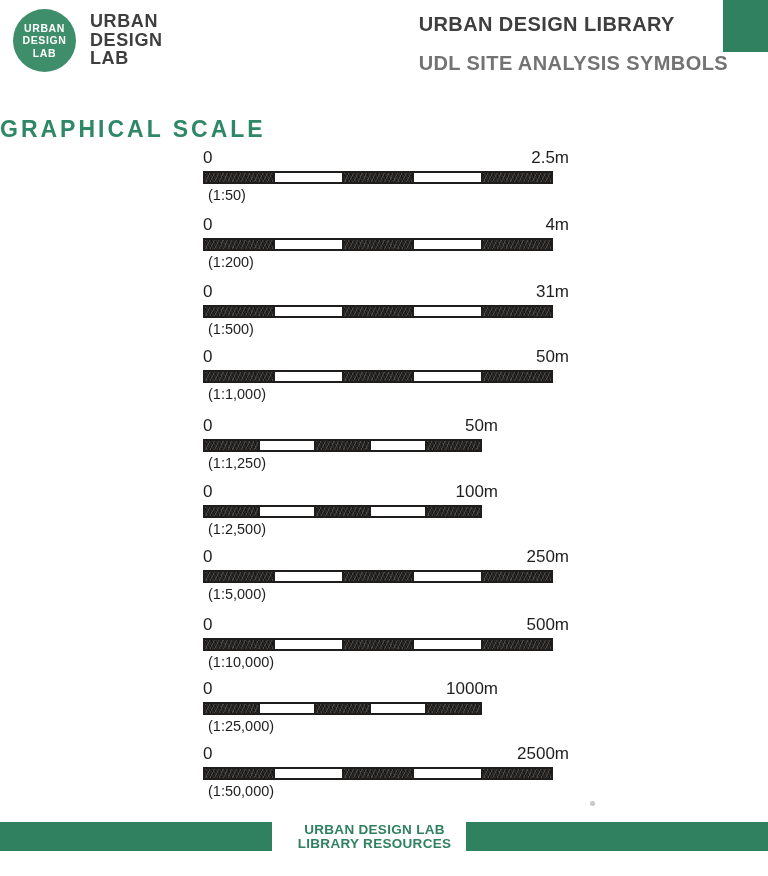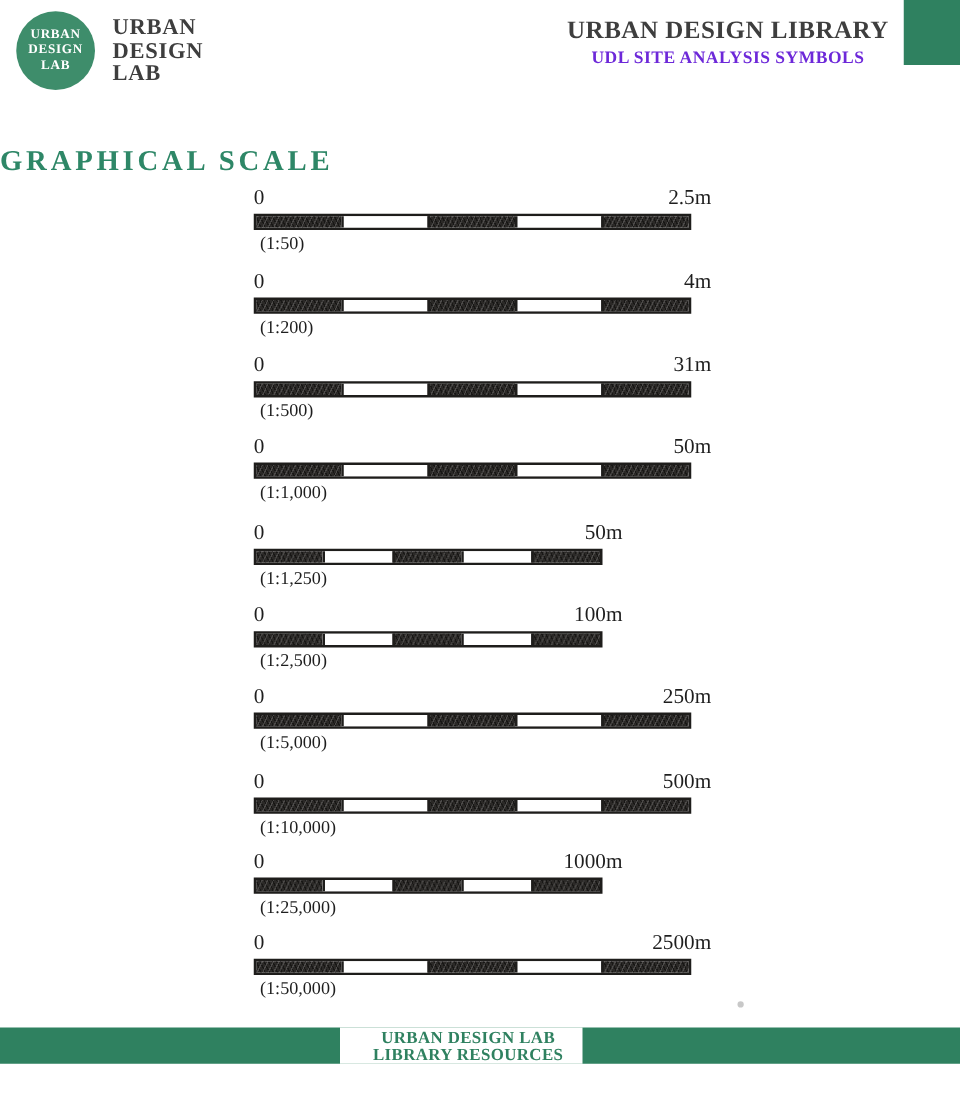--- a/index.html
+++ b/index.html
@@ -1,43 +1,43 @@
 <!DOCTYPE html>
 <html><head>
 <meta charset="utf-8">
 <style>
   * { margin:0; padding:0; box-sizing:border-box; }
   html,body { background:#e9e9e9; }
   body { font-family:"Liberation Sans", sans-serif; }
   .page {
     position:relative; width:768px; height:876px;
-    background:#ffffff; overflow:hidden; margin:0 auto;font-family:Liberation Serif, serif;
+    background:#ffffff; overflow:hidden; margin:0 auto;
   }
 
   
   .logo-circle {
     position:absolute; left:13px; top:9px; width:63px; height:63px;
     background:#3E8D6B; border-radius:50%;
     display:flex; flex-direction:column; justify-content:center; align-items:center;
     color:#ffffff; font-weight:bold; font-size:10.5px; line-height:12.5px;
     letter-spacing:0.6px; text-align:center;
   }
   .wordmark {
     position:absolute; left:90px; top:12px;
     color:#3E3E3E; font-weight:bold; font-size:18px; line-height:18.5px;
     letter-spacing:0.6px;
   }
   .header-right {
-    position:absolute; right:57px; top:13px; text-align:center;
+    position:absolute; right:40px; top:13px; text-align:left;
   }
   .library-title {
     color:#3E3E3E; font-weight:bold; font-size:20px; letter-spacing:0.4px;
   }
   .library-subtitle {
-    color:#6d28d9; font-weight:bold; font-size:14px; letter-spacing:0.4px; margin-top:3px;
+    color:#737373; font-weight:bold; font-size:20px; letter-spacing:0.4px; margin-top:16px;
   }
   .corner-block {
     position:absolute; right:0; top:0; width:45px; height:52px; background:#2F8160;
   }
 
   
   .page-title {
     position:absolute; left:0; top:116px; width:768px; text-align:left;
     color:#2E8767; font-weight:bold; font-size:23px; letter-spacing:3px;
   }

